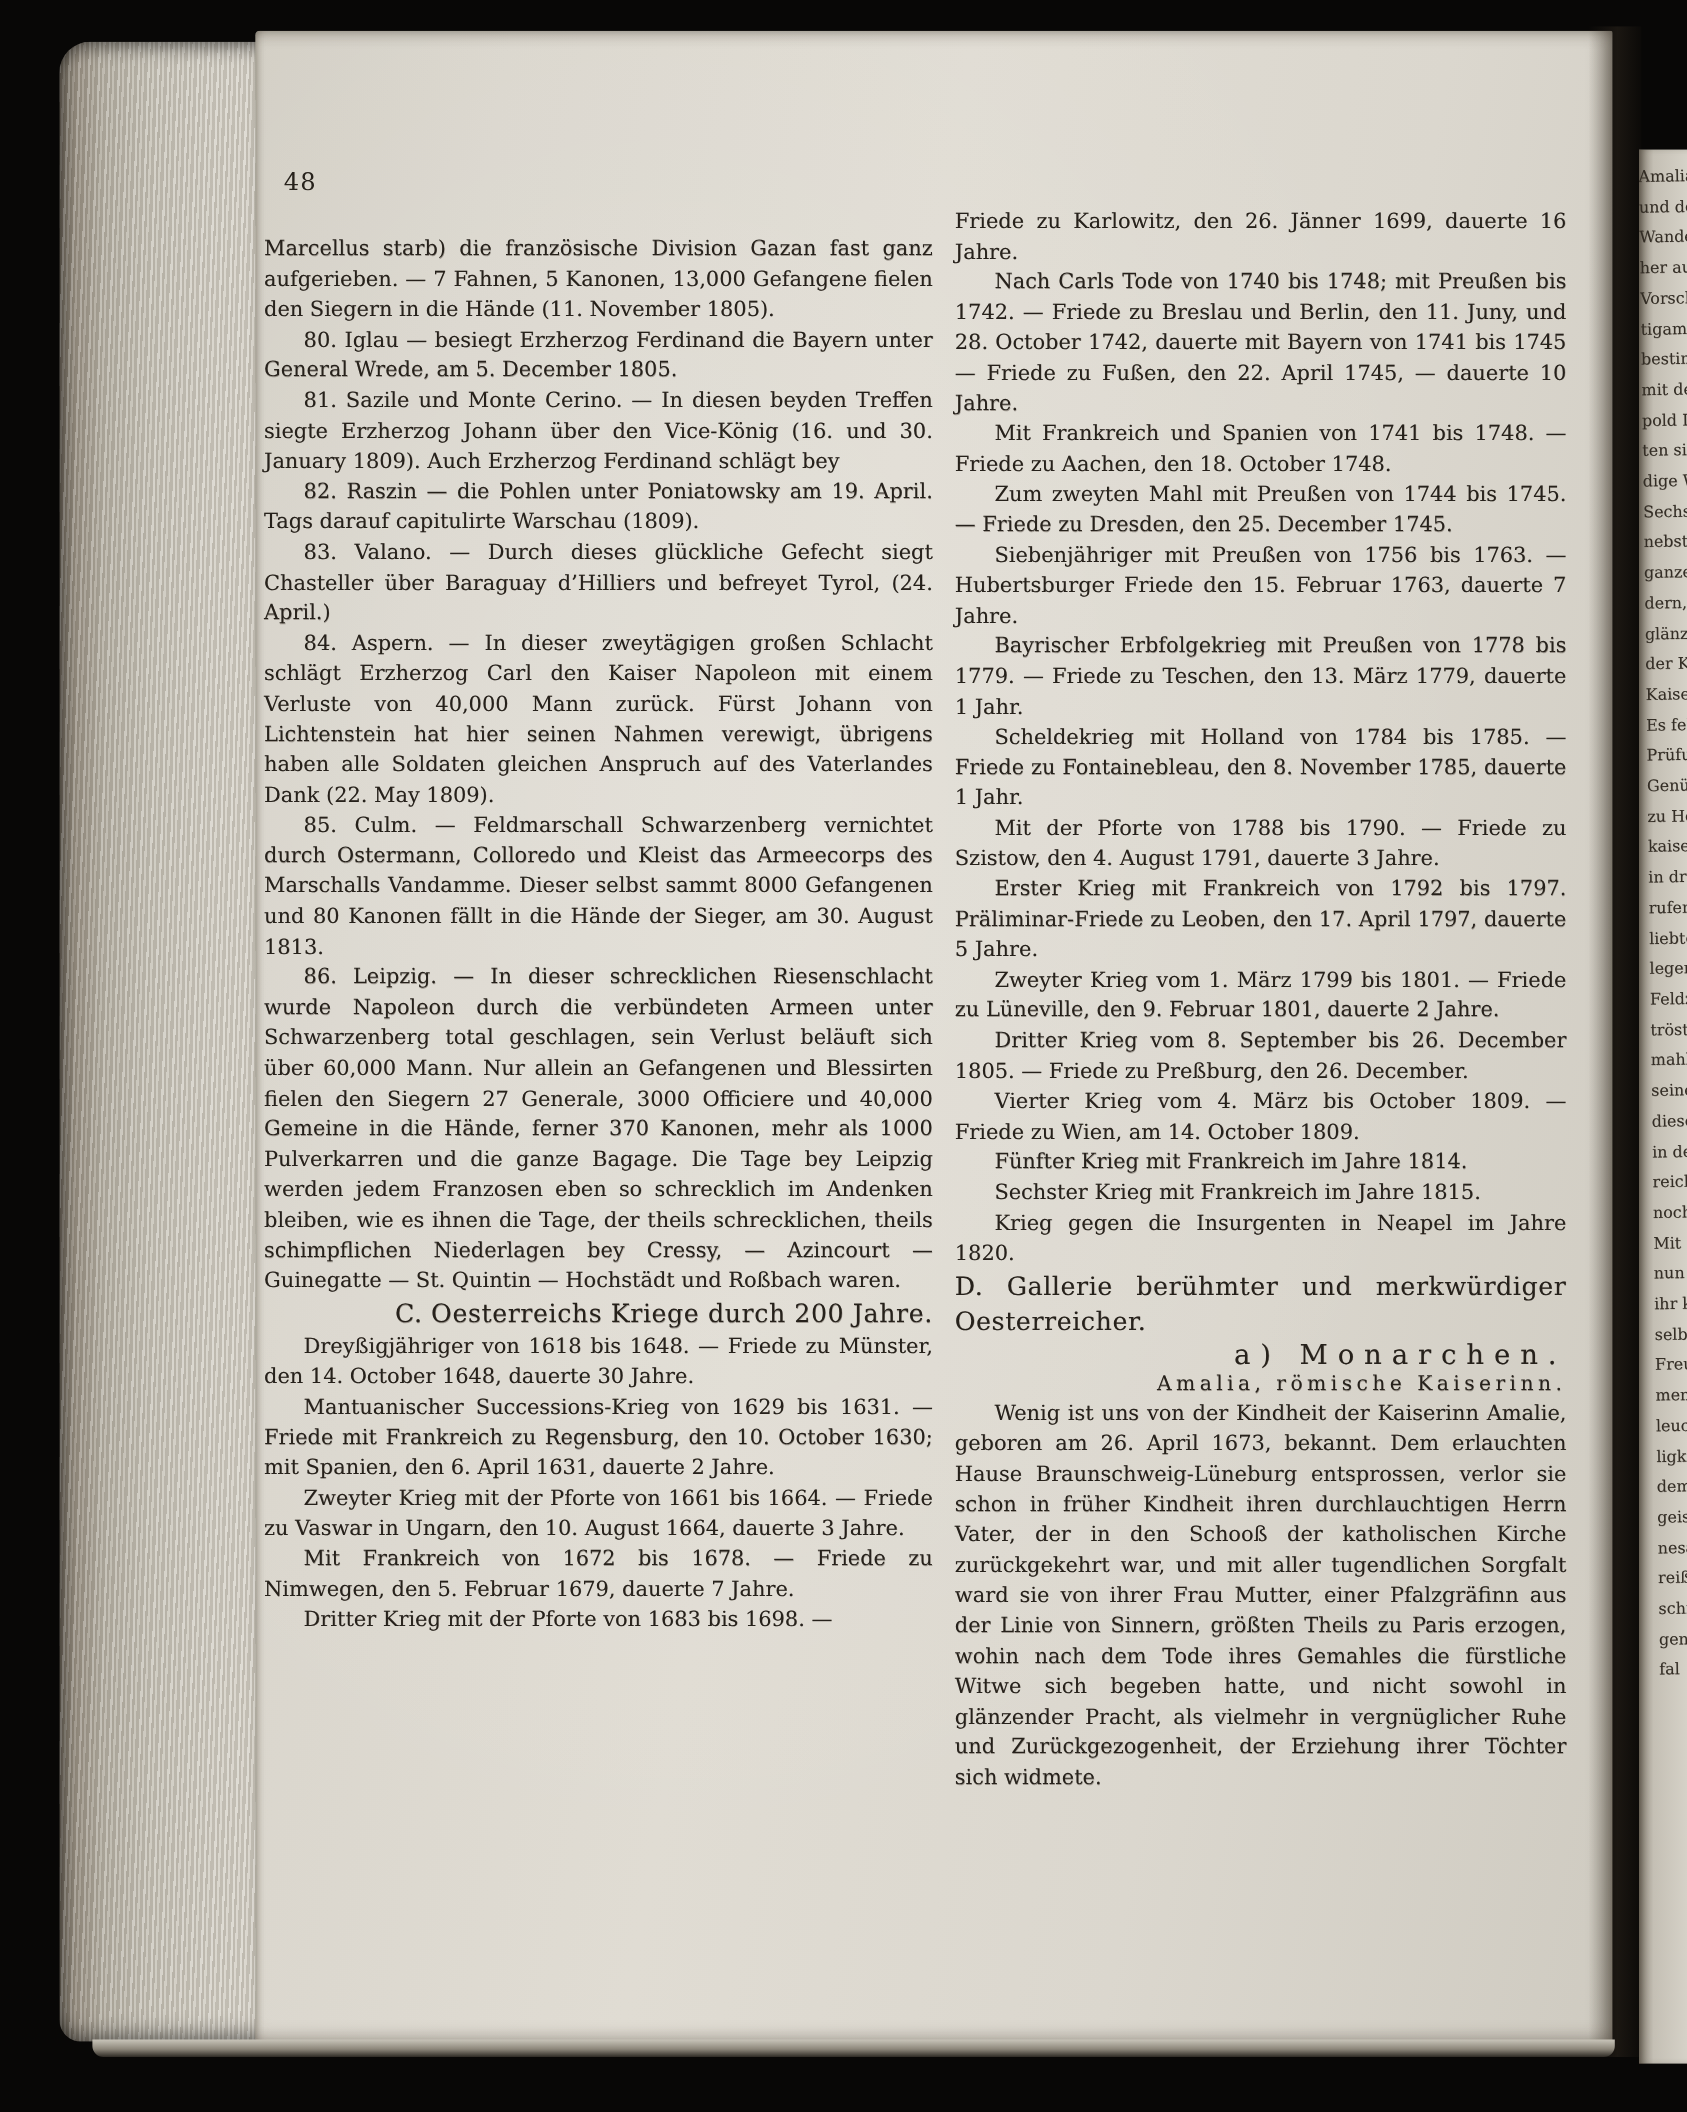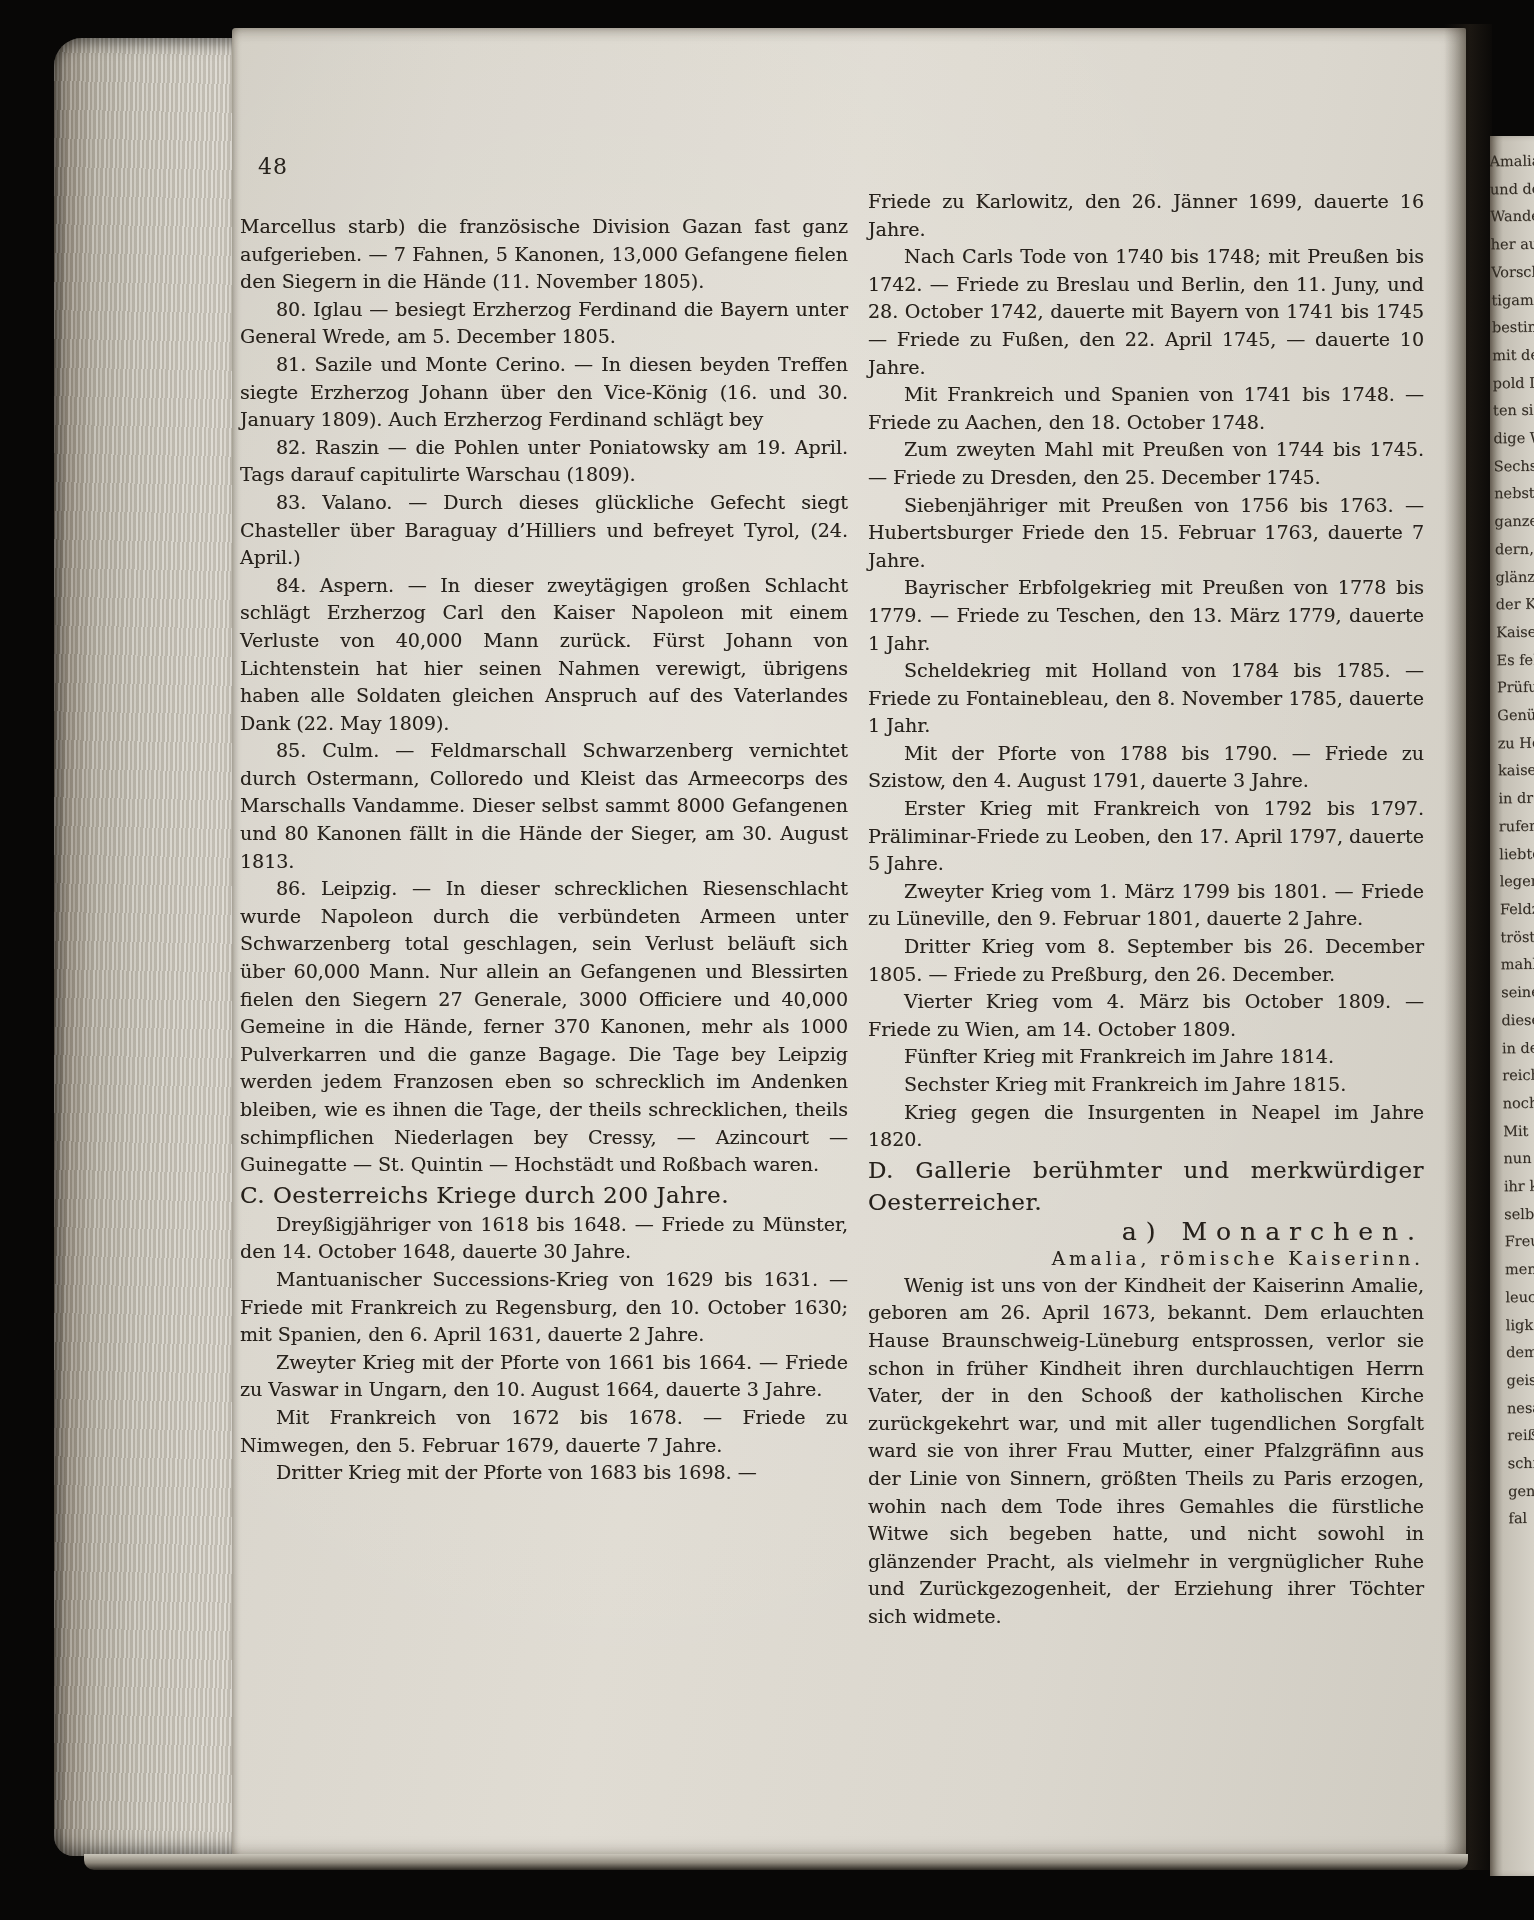--- a/index.html
+++ b/index.html
@@ -42,21 +42,21 @@
     position:absolute;top:160px;color:#26211b;
     font-size:19px;line-height:27.6px;text-align:justify;
     text-shadow:0.3px 0.3px 0.5px rgba(40,30,20,0.35);
   }
   .col-left{left:8px;width:608px;margin-top:25px;}
   .col-right{left:636px;width:556px;}
   .col p, .col h2, .col h3{margin:0;font-weight:normal;}
   .para{text-indent:36px;}
   .cont{text-indent:0;}
   .heading-c{
-    text-align:left;font-size:23px;line-height:32px;
+    text-align:right;font-size:23px;line-height:32px;
     margin:15px 0 11px;text-indent:0;letter-spacing:0.5px;
   }
   .heading-d{
     font-size:23px;line-height:32px;
     margin:18px 20px 10px;text-indent:0;letter-spacing:0.5px;
   }
   .sub-a{
     text-align:right;font-size:25px;line-height:27px;
     letter-spacing:9px;margin:13px 0 5px;text-indent:0;
   }

